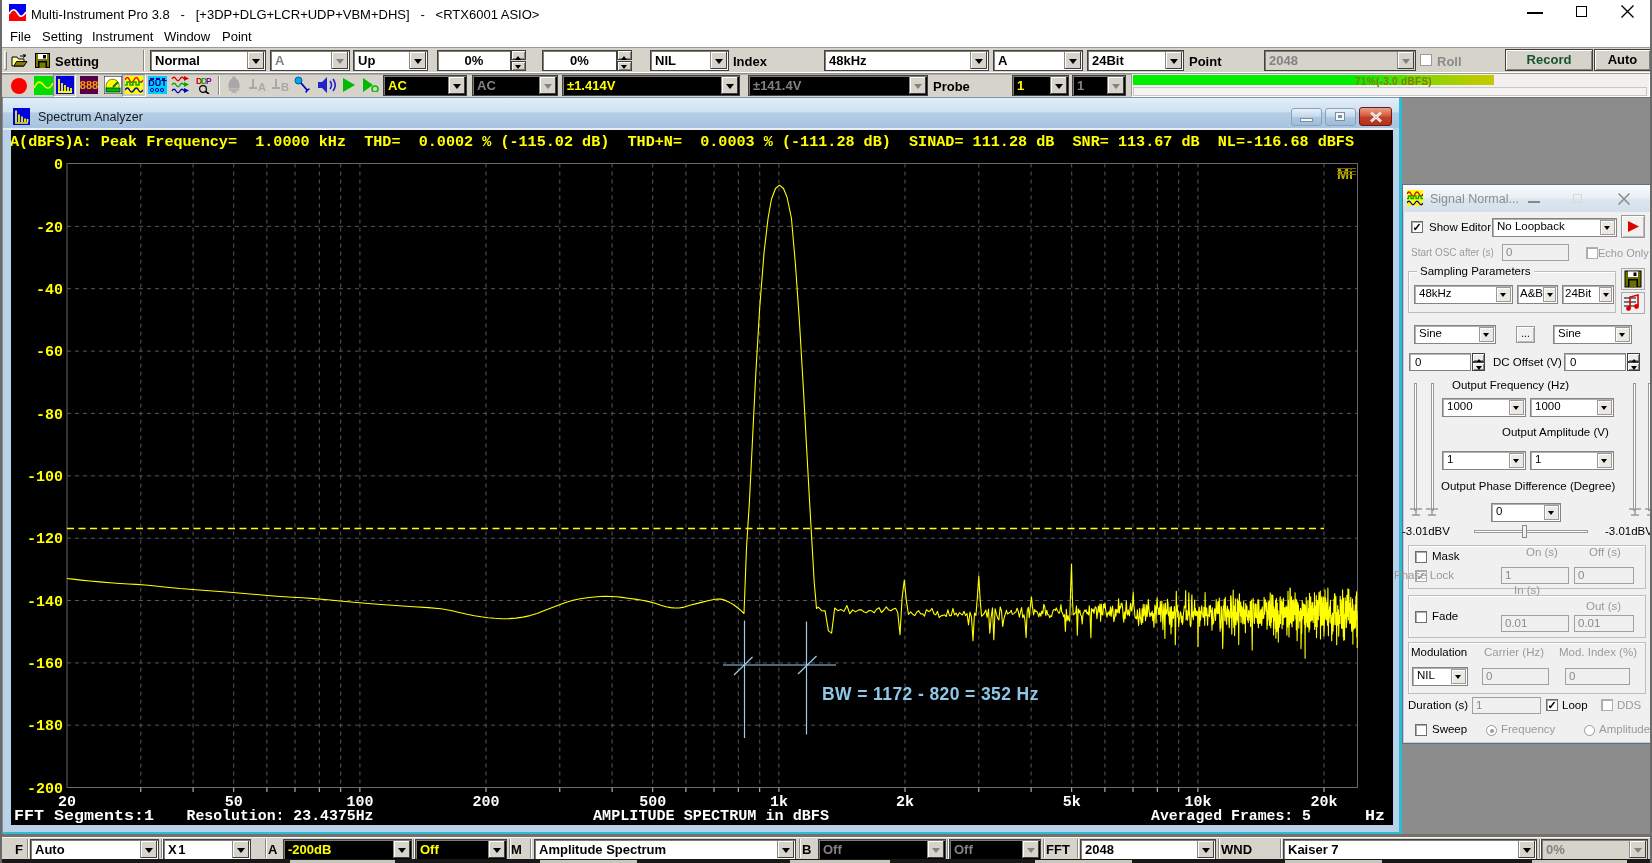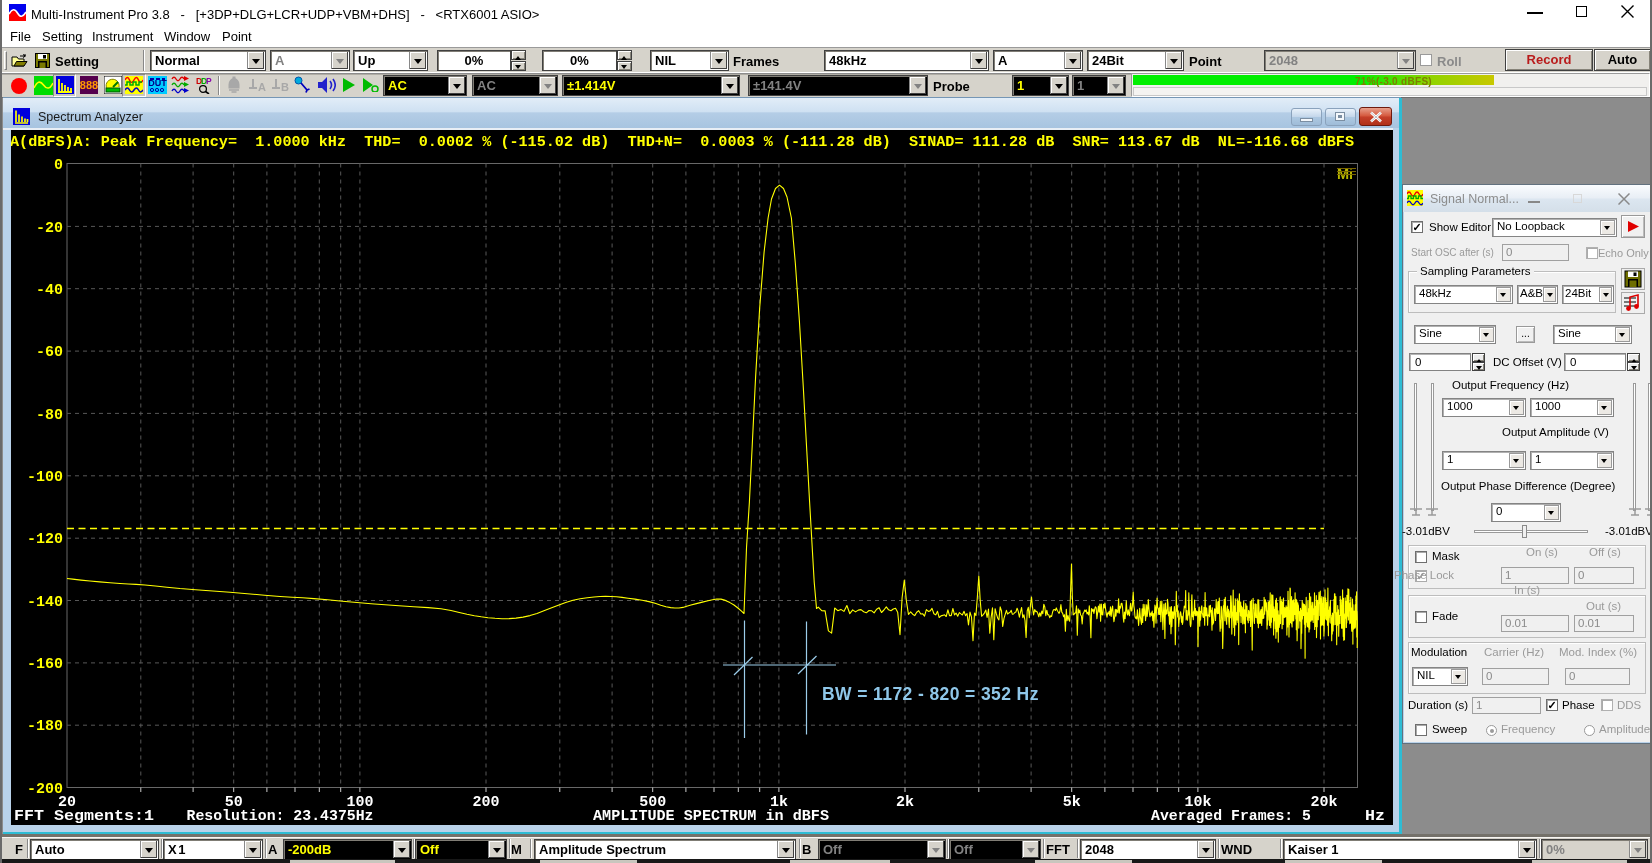--- a/index.html
+++ b/index.html
@@ -97,41 +97,41 @@
 <div class="sbtn dn" style="left:511px;top:61px"></div>
 <div class="spin" style="left:542px;top:50px;width:75px">
     <span class="t">0%</span>
   </div>
 <div class="sbtn up" style="left:617px;top:50px"></div>
 <div class="sbtn dn" style="left:617px;top:61px"></div>
 <div class="cb" style="left:650px;top:50px;width:79px">
     <span class="t">NIL</span>
     <span class="ar"></span>
   </div>
-<div class="abs lbl" style="left:733px;top:54px">Frames</div>
+<div class="abs lbl" style="left:733px;top:54px">Index</div>
 <div class="cb" style="left:824px;top:50px;width:165px">
     <span class="t">48kHz</span>
     <span class="ar"></span>
   </div>
 <div class="cb" style="left:993px;top:50px;width:90px">
     <span class="t">A</span>
     <span class="ar"></span>
   </div>
 <div class="cb" style="left:1087px;top:50px;width:97px">
     <span class="t">24Bit</span>
     <span class="ar"></span>
   </div>
 <div class="abs lbl" style="left:1189px;top:54px">Point</div>
 <div class="cb dis gry" style="left:1264px;top:50px;width:152px">
     <span class="t">2048</span>
     <span class="ar"></span>
   </div>
 <div class="chk" style="left:1420px;top:54px;box-shadow:none;border-color:#9a9a9a"></div>
 <div class="abs lbl" style="left:1437px;top:54px;color:#8a8a8a">Roll</div>
-<div class="btn" style="left:1505px;top:49px;width:88px;color:#b91c1c">Record</div>
+<div class="btn" style="left:1505px;top:49px;width:88px;color:#14532d">Record</div>
 <div class="btn" style="left:1594px;top:49px;width:57px">Auto</div>
 
 <div class="abs tb" style="left:0;top:74px;width:1652px;height:24px;border-top:1px solid #b0ada5;border-bottom:1px solid #6e6e6e"></div>
 
 <svg class="abs" style="left:10px;top:77px" width="18" height="18">
     <circle cx="9" cy="9" r="8" fill="#ff0000"></circle>
   </svg>
 <svg class="abs" style="left:34px;top:76px" width="19" height="19">
     <rect width="19" height="19" fill="#00dd00"></rect>
     <path d="M0 12 Q4.5 2 9.5 9 T19 7" fill="none" stroke="#ffff00" stroke-width="1.6"></path>
@@ -469,39 +469,39 @@
 <div class="sgcb" style="left:1412px;top:667px;width:56px;height:19px">
     <span class="t">NIL</span>
     <span class="ar"></span>
   </div>
 <div class="dtx" style="left:1482px;top:668px;width:67px;height:17px">0</div>
 <div class="dtx" style="left:1565px;top:668px;width:65px;height:17px">0</div>
 
 <div class="sg" style="left:1408px;top:699px">Duration (s)</div>
 <div class="dtx" style="left:1472px;top:697px;width:69px;height:17px">1</div>
 <div class="chk" style="left:1546px;top:699px">✓</div>
-<div class="sg" style="left:1562px;top:699px">Phase</div>
+<div class="sg" style="left:1562px;top:699px">Loop</div>
 <div class="chk" style="left:1601px;top:699px;border-color:#b0b0b0"></div>
 <div class="sg gy" style="left:1617px;top:699px">DDS</div>
 
 <div class="chk" style="left:1415px;top:724px"></div>
 <div class="sg" style="left:1432px;top:723px">Sweep</div>
 <div class="abs" style="left:1486px;top:725px;width:11px;height:11px;border:1px solid #999;border-radius:50%;background:#fff"></div>
 <div class="abs" style="left:1489.5px;top:728.5px;width:4px;height:4px;border-radius:50%;background:#9a9a9a"></div>
 <div class="sg gy" style="left:1501px;top:723px">Frequency</div>
 <div class="abs" style="left:1584px;top:725px;width:11px;height:11px;border:1px solid #999;border-radius:50%;background:#fff"></div>
 <div class="sg gy" style="left:1599px;top:723px">Amplitude</div>
 
 <div class="abs" style="left:0;top:837px;width:1652px;height:22px;background:#d6d3cb;border-top:1px solid #f6f5f3"></div>
 <div class="abs lbl" style="left:15px;top:842px">F</div>
 <div class="cb" style="left:30px;top:839px;width:129px">
     <span class="t">Auto</span>
     <span class="ar"></span>
   </div>
-<div class="cb" style="left:163px;top:839px;width:100px">
+<div class="cb" style="left:163px;top:839px;width:88px">
     <span class="t" style="letter-spacing:1.5px">X1</span>
     <span class="ar"></span>
   </div>
 <div class="abs lbl" style="left:268px;top:842px">A</div>
 <div class="cb blk" style="left:283px;top:839px;width:129px">
     <span class="t">-200dB</span>
     <span class="ar"></span>
   </div>
 <div class="cb blk" style="left:415px;top:839px;width:92px">
     <span class="t">Off</span>
@@ -521,21 +521,21 @@
     <span class="t">Off</span>
     <span class="ar"></span>
   </div>
 <div class="abs lbl" style="left:1046px;top:842px">FFT</div>
 <div class="cb" style="left:1080px;top:839px;width:136px">
     <span class="t">2048</span>
     <span class="ar"></span>
   </div>
 <div class="abs lbl" style="left:1221px;top:842px">WND</div>
 <div class="cb" style="left:1283px;top:839px;width:254px">
-    <span class="t">Kaiser 1</span>
+    <span class="t">Kaiser 7</span>
     <span class="ar"></span>
   </div>
 <div class="cb dis gry" style="left:1541px;top:839px;width:107px">
     <span class="t">0%</span>
     <span class="ar"></span>
   </div>
 <div class="sep" style="left:27px;top:839px;height:19px"></div>
 <div class="sep" style="left:160.5px;top:839px;height:19px"></div>
 <div class="sep" style="left:264.5px;top:839px;height:19px"></div>
 <div class="sep" style="left:412.5px;top:839px;height:19px"></div>

